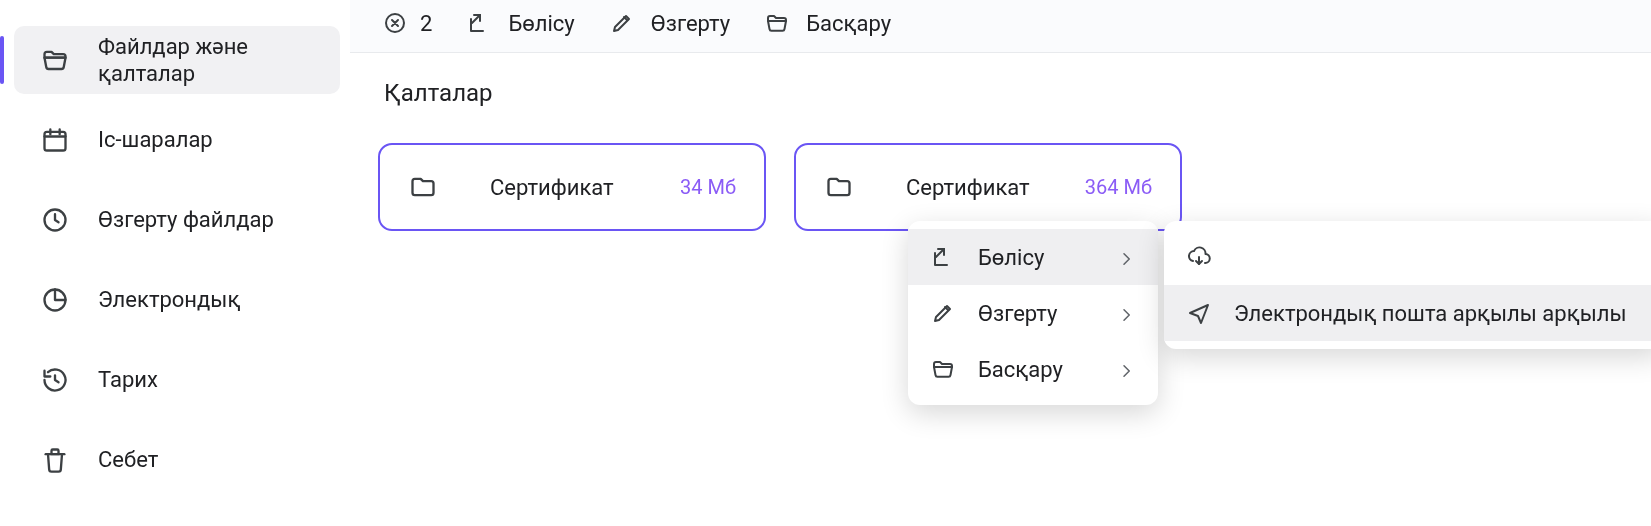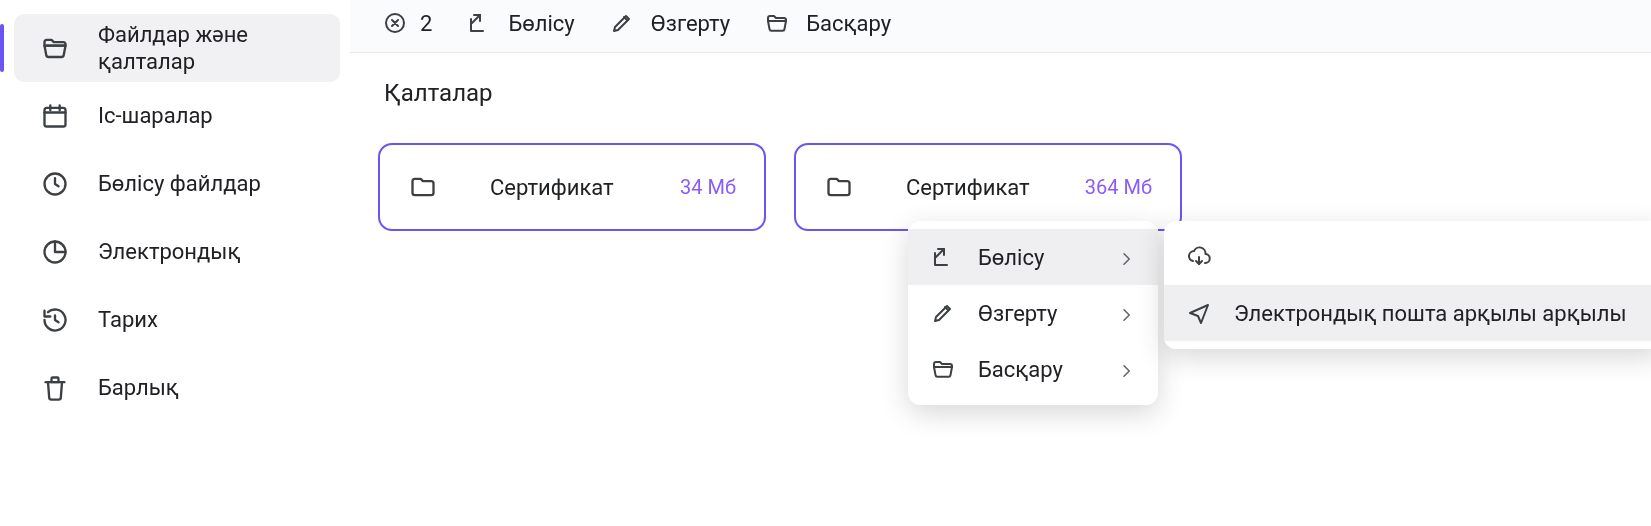--- a/index.html
+++ b/index.html
@@ -5,21 +5,21 @@
   * { box-sizing: border-box; margin: 0; padding: 0; }
   html, body { width: 1651px; height: 526px; font-family: -apple-system, BlinkMacSystemFont, "Segoe UI", Roboto, Arial, sans-serif; color: #202124; background: #fff; }
   body { display: flex; }
 
   
   .sidebar { width: 350px; padding: 14px 0; border-left: 4px solid transparent; }
   .side-item {
     display: flex; align-items: center;
     height: 68px;
     padding: 0 20px 0 26px;
-    margin: 0 10px;
+    margin: 12px 10px;
     border-radius: 10px;
     cursor: pointer;
     font-size: 22px;
     color: #202124;
     gap: 28px;
     position: relative;
   }
   .side-item.active {
     background: #f1f1f3;
   }
@@ -177,21 +177,21 @@
         </svg>
       </span>
     <span class="label">Іс-шаралар</span>
   </div>
   <div class="side-item">
     <span class="side-icon">
         <svg viewBox="0 0 24 24">
           <use href="#ico-clock"></use>
         </svg>
       </span>
-    <span class="label">Бөлісу файлдар</span>
+    <span class="label">Өзгерту файлдар</span>
   </div>
   <div class="side-item">
     <span class="side-icon">
         <svg viewBox="0 0 24 24">
           <use href="#ico-pie"></use>
         </svg>
       </span>
     <span class="label">Электрондық</span>
   </div>
   <div class="side-item">
@@ -201,21 +201,21 @@
         </svg>
       </span>
     <span class="label">Тарих</span>
   </div>
   <div class="side-item">
     <span class="side-icon">
         <svg viewBox="0 0 24 24">
           <use href="#ico-trash"></use>
         </svg>
       </span>
-    <span class="label">Барлық</span>
+    <span class="label">Себет</span>
   </div>
 </nav>
 
 <div class="main">
 
   <div class="toolbar">
     <div class="tb-count">
       <span class="tb-icon">
           <svg viewBox="0 0 24 24">
             <use href="#ico-circle-x"></use>

